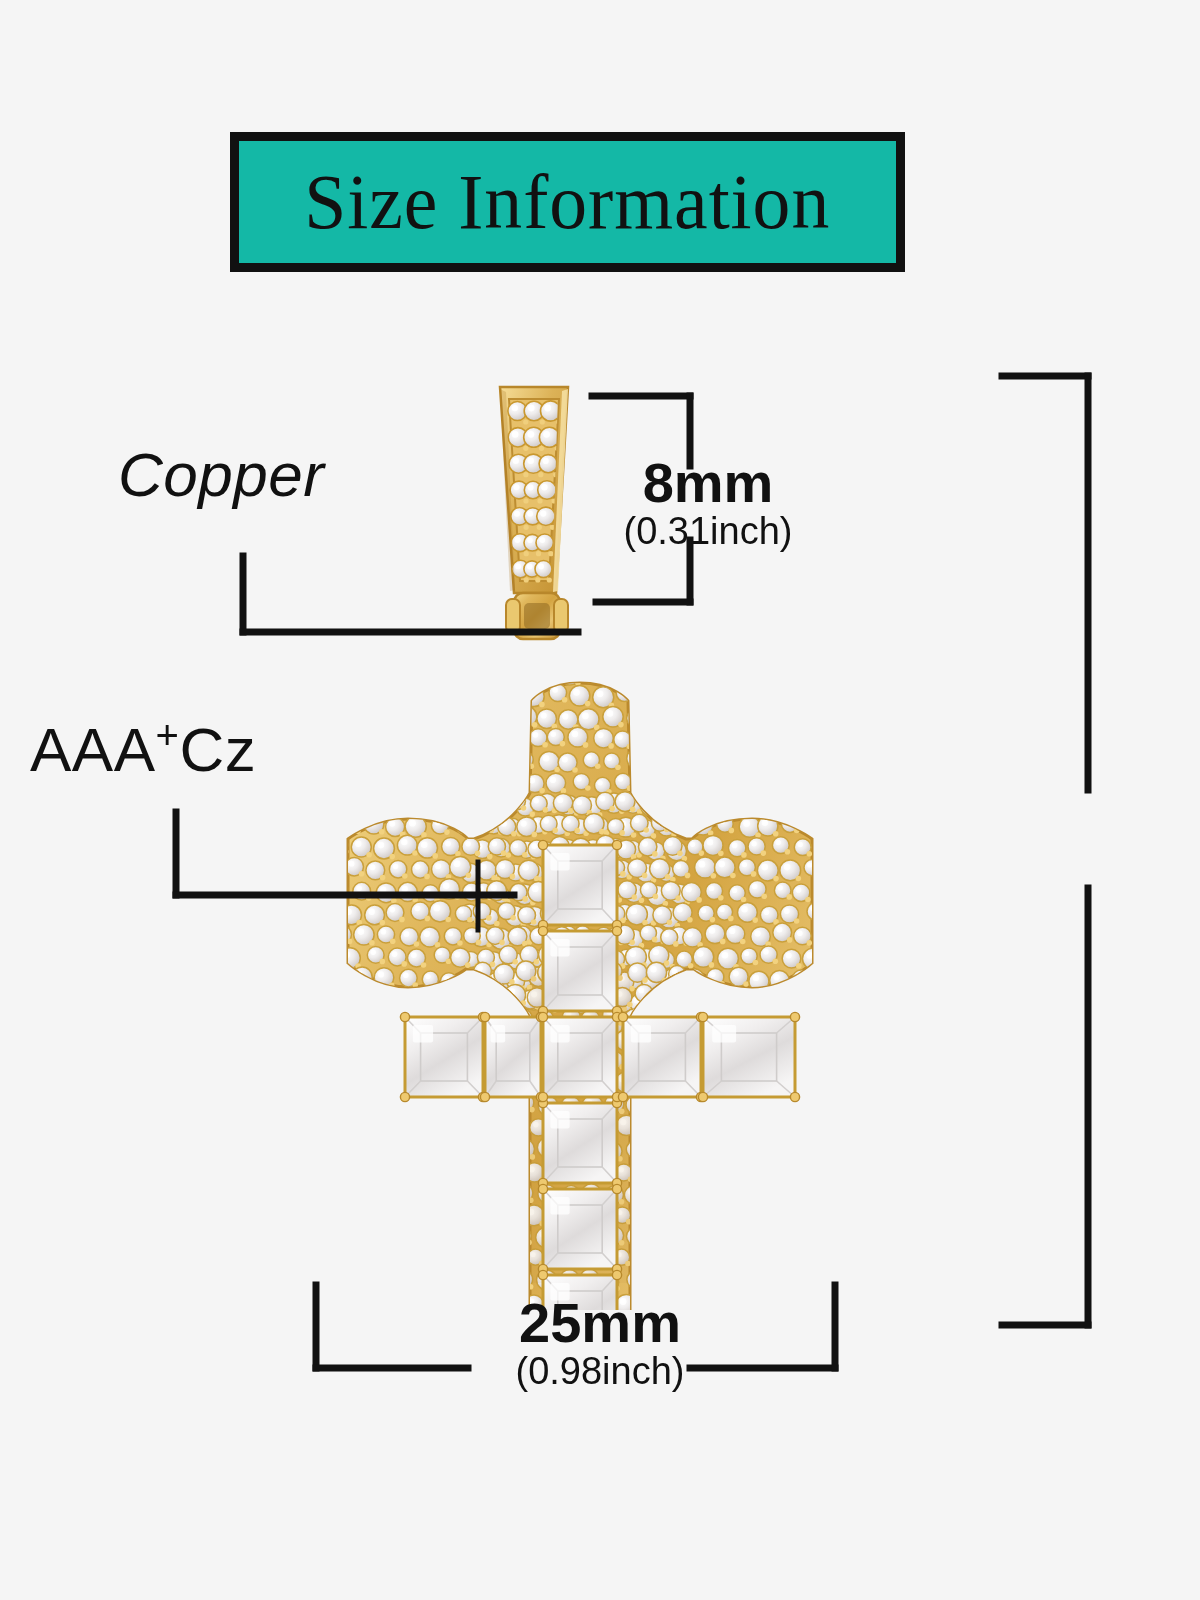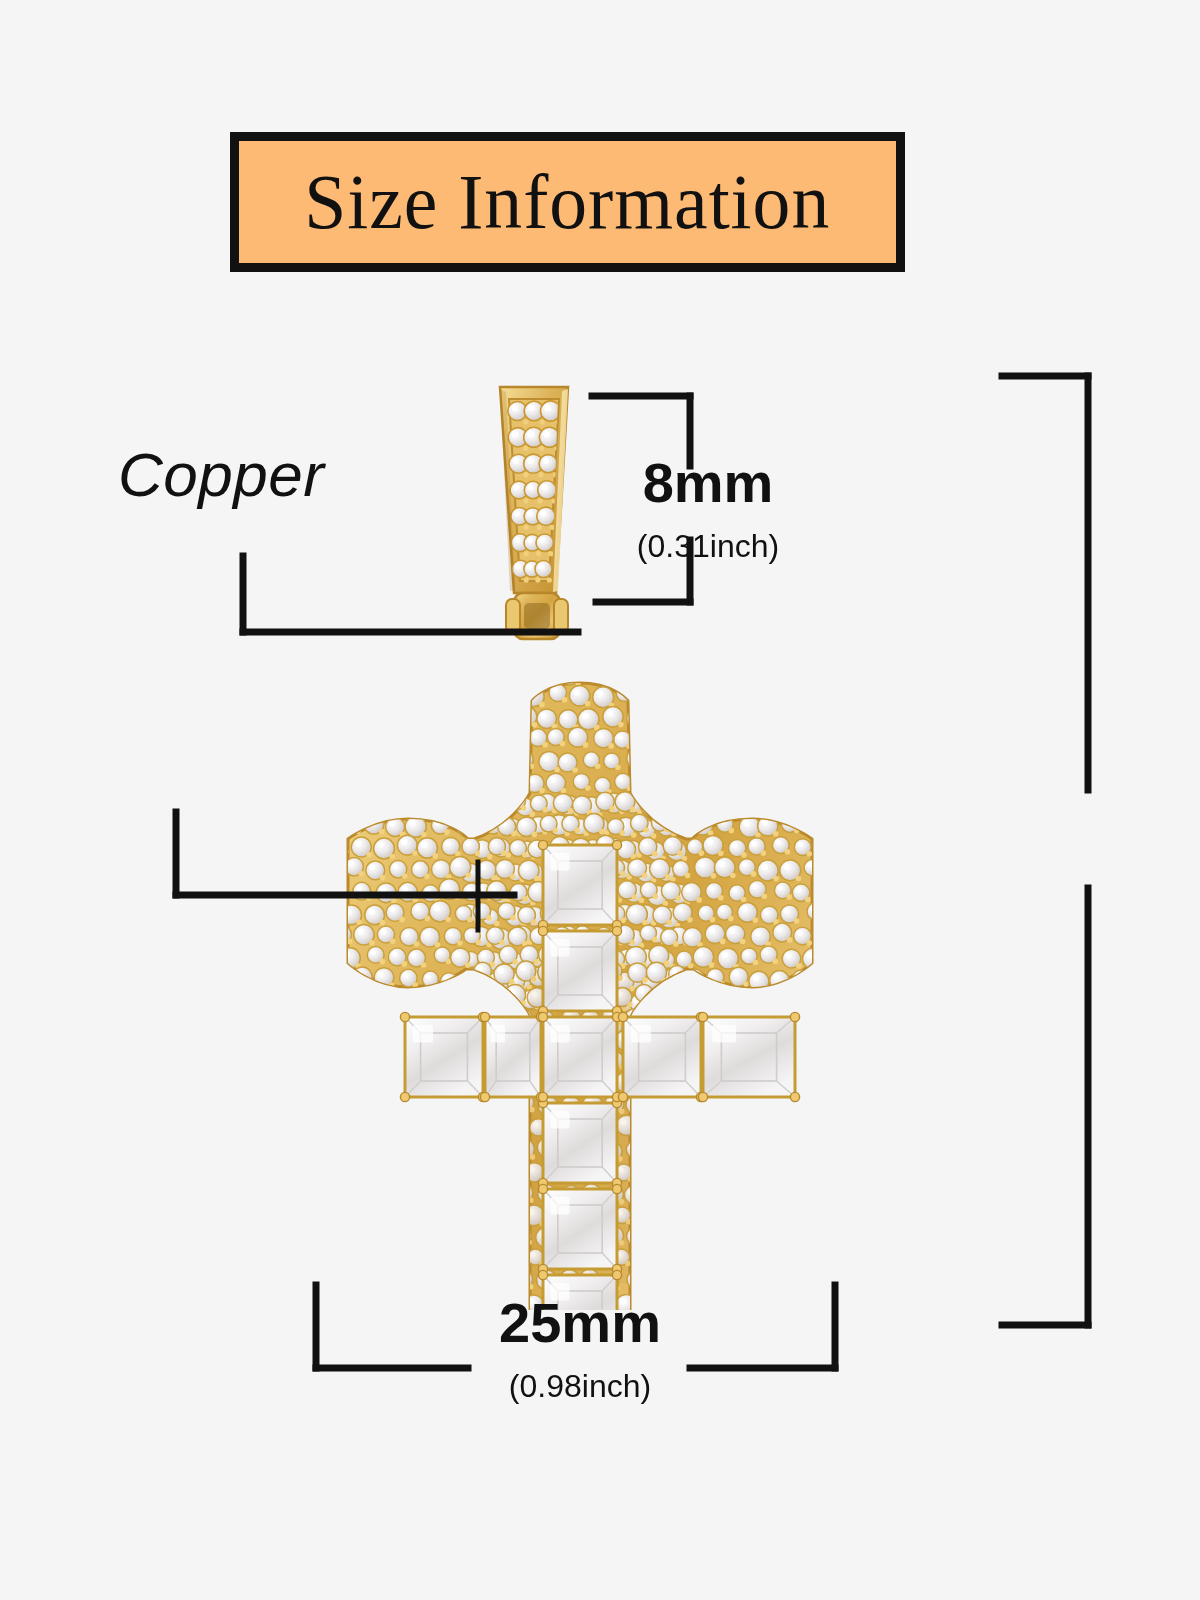--- a/index.html
+++ b/index.html
@@ -11,21 +11,21 @@
     position:relative;
   }
   #stage{position:absolute;left:0;top:0;width:1200px;height:1600px;}
 
   
   .title-box{
     position:absolute;
     left:230px;top:132px;
     width:675px;height:140px;
     border:9px solid #111;
-    background:#fdba74;
+    background:#14b8a6;
     box-sizing:border-box;
     display:flex;align-items:center;justify-content:center;
   }
   .title-text{
     font-family:"Liberation Serif", serif;
     font-size:78px;
     line-height:1;
     color:#111;
     letter-spacing:1px;
     white-space:nowrap;
@@ -44,25 +44,25 @@
   #aaacz-label .sup{font-size:40px;vertical-align:super;line-height:0;}
 
   .dim{
     position:absolute;
     color:#111;
     text-align:center;
     white-space:nowrap;
     line-height:1.0;
   }
   .dim .main{font-size:56px;display:block;letter-spacing:0px;font-weight:bold;}
-  .dim .sub{font-size:32px;display:block;margin-top:19px;letter-spacing:0px;}
+  .dim .sub{font-size:38px;display:block;margin-top:1px;letter-spacing:0px;}
 
   #dim-8mm{left:613px;top:455px;width:190px;}
   #dim-45mm{left:975px;top:795px;width:190px;}
-  #dim-25mm{left:470px;top:1295px;width:220px;}
+  #dim-25mm{left:490px;top:1295px;width:220px;}
 
   svg.overlay{position:absolute;left:0;top:0;width:1200px;height:1600px;pointer-events:none;}
 
   
   #pendant{position:absolute;left:300px;top:375px;width:560px;height:935px;}
 </style>
 </head>
 <body>
 
 <div id="stage">
@@ -2455,20 +2455,23 @@
       <path d="M316,1368 L468,1368"></path>
       <path d="M690,1368 L835,1368"></path>
       <path d="M835,1368 L835,1285"></path>
     </g>
   </svg>
 
   <div class="anno" id="copper-label">
     <span>Copper</span>
   </div>
 
+  <div class="anno" id="aaacz-label">
+    <span>AAA</span><span class="sup">+</span><span>Cz</span>
+  </div>
 
   <div class="dim" id="dim-8mm">
     <span class="main">8mm</span>
     <span class="sub">(0.31inch)</span>
   </div>
 
 
   <div class="dim" id="dim-25mm">
     <span class="main">25mm</span>
     <span class="sub">(0.98inch)</span>

